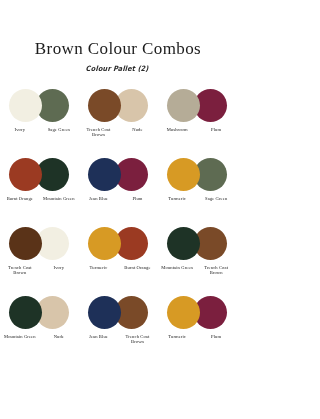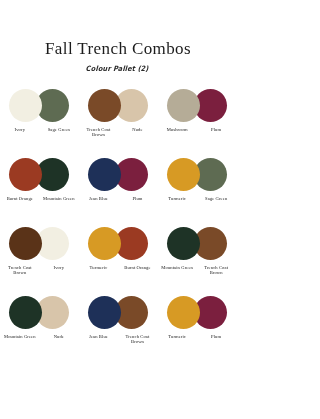--- a/index.html
+++ b/index.html
@@ -102,21 +102,21 @@
     letter-spacing: 0.1px;
     word-break: break-word;
     padding: 0 1px;
   }
 </style>
 </head>
 <body>
 
 <div class="page">
 
-  <h1 class="title">Fall Trench Combos</h1>
+  <h1 class="title">Brown Colour Combos</h1>
   <div class="subtitle">Colour Pallet (2)</div>
 
   <div class="grid">
 
     <div class="row">
       <div class="combo">
         <div class="swatches">
           <span class="dot first" style="background: rgb(242, 239, 226);"></span>
           <span class="dot second" style="background: rgb(94, 107, 82);"></span>
         </div>

